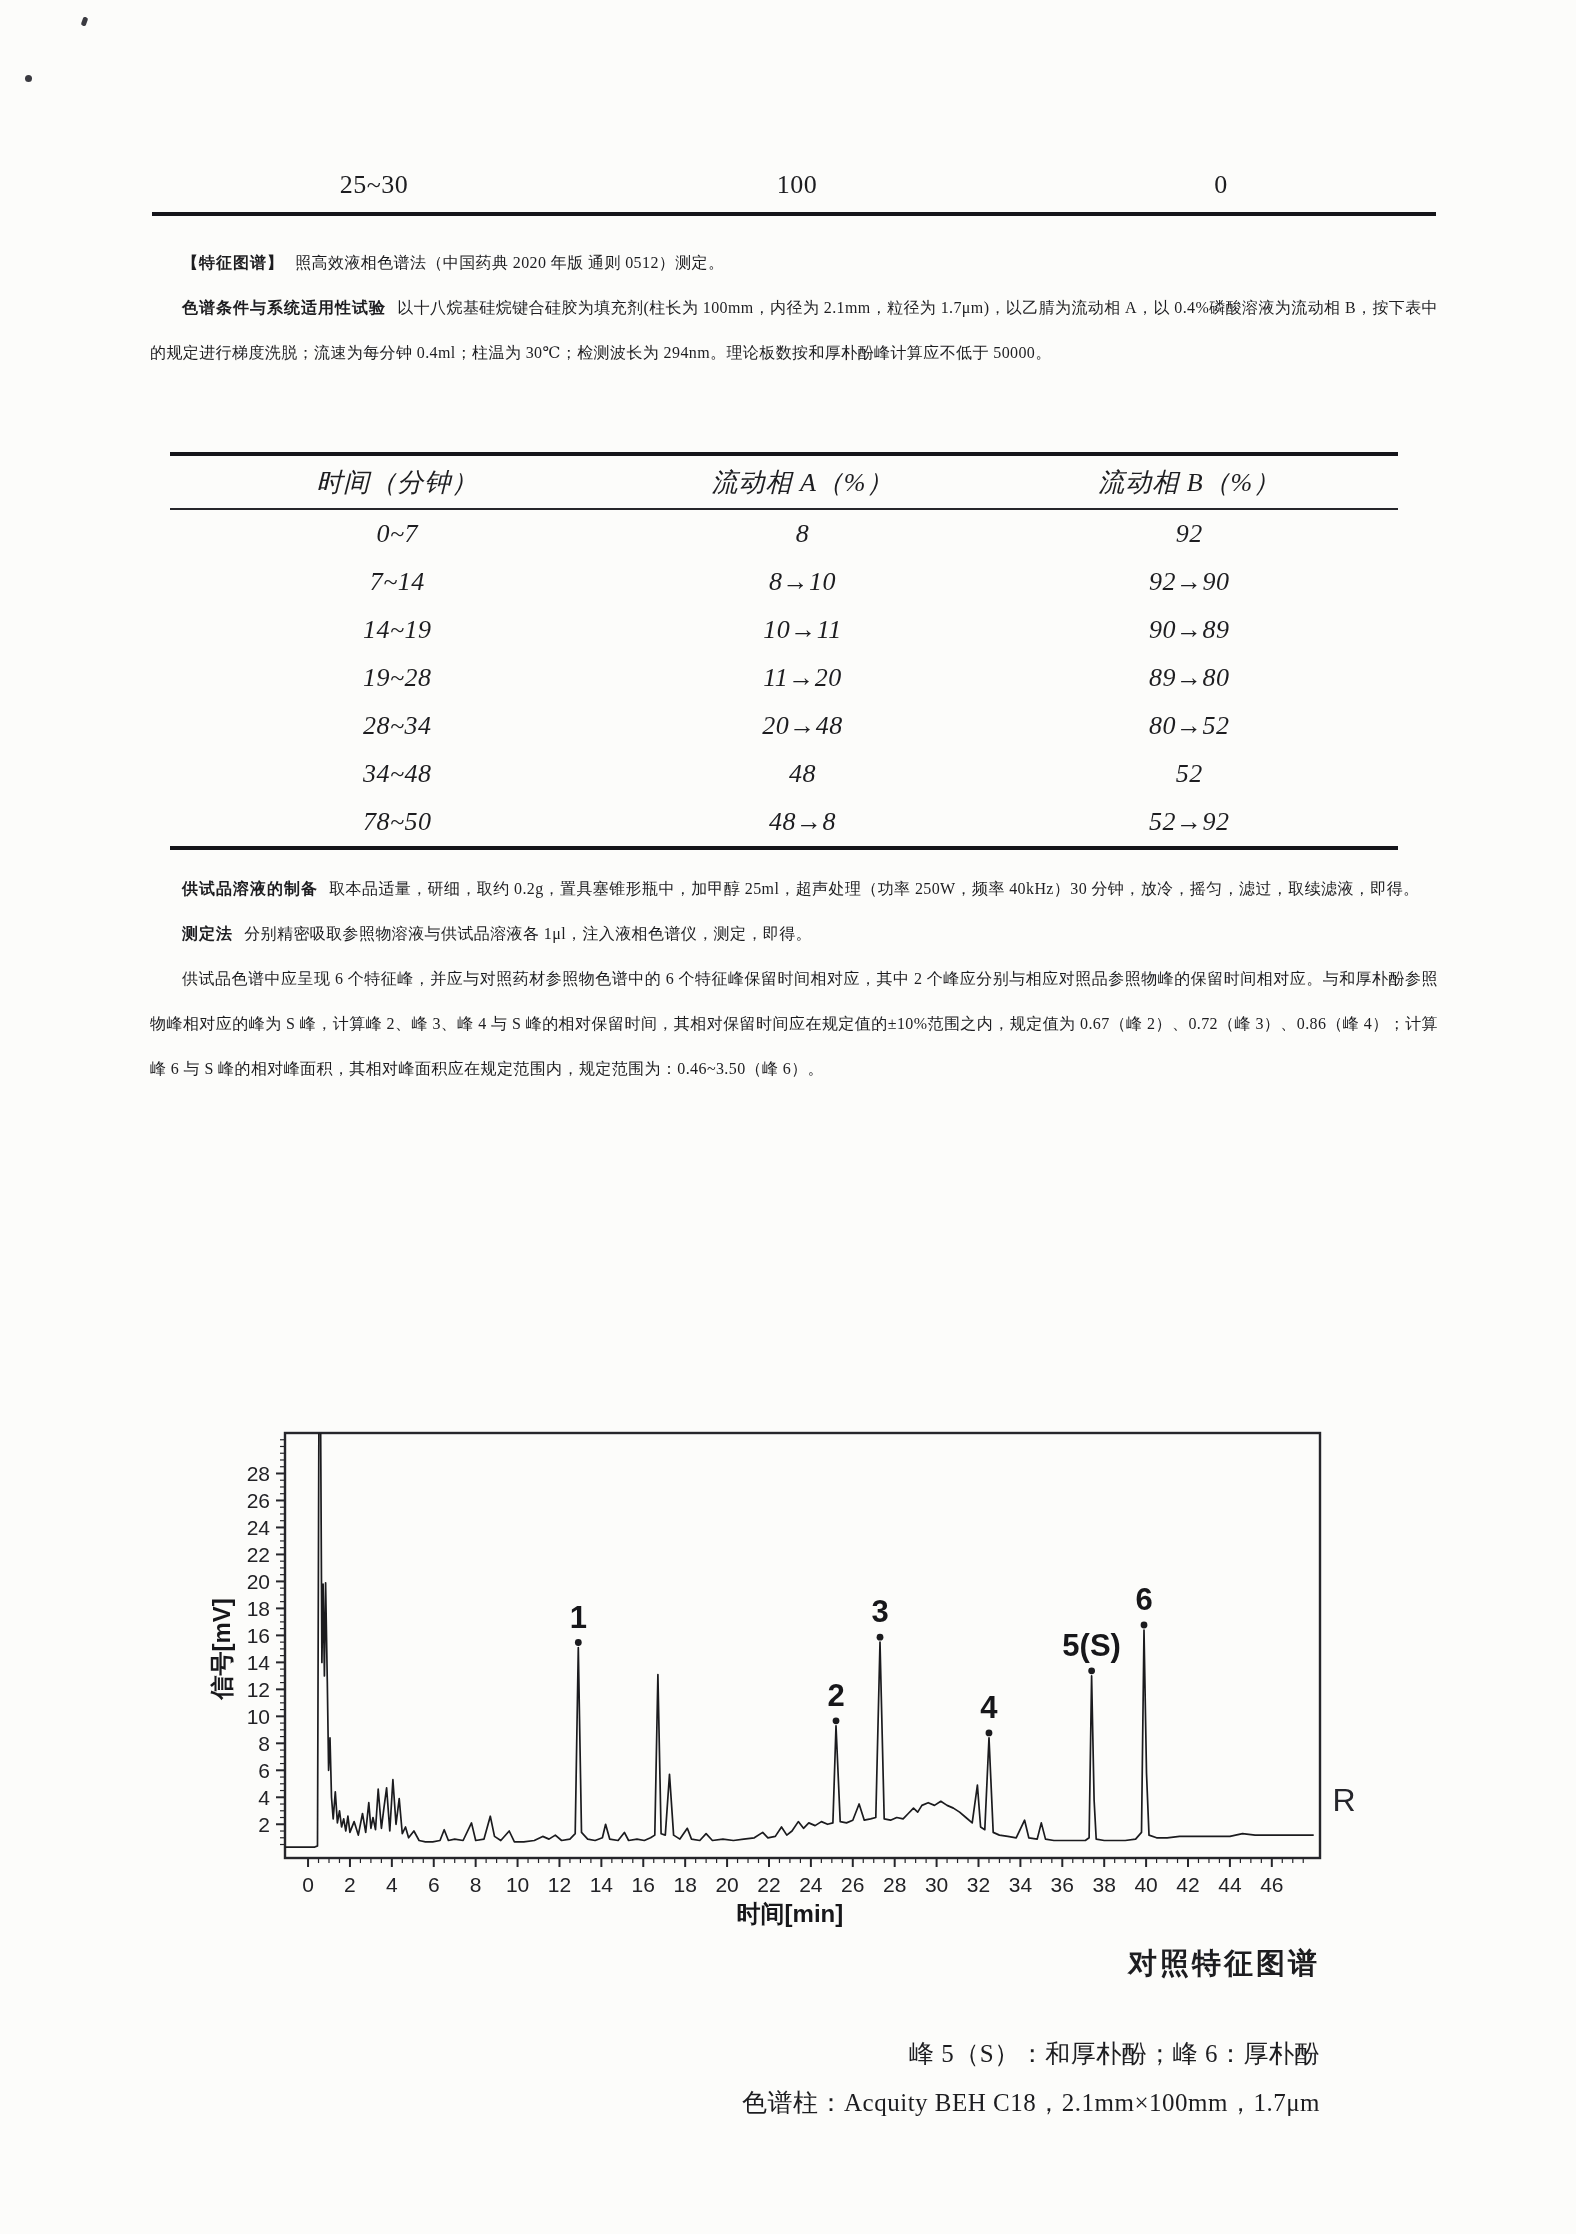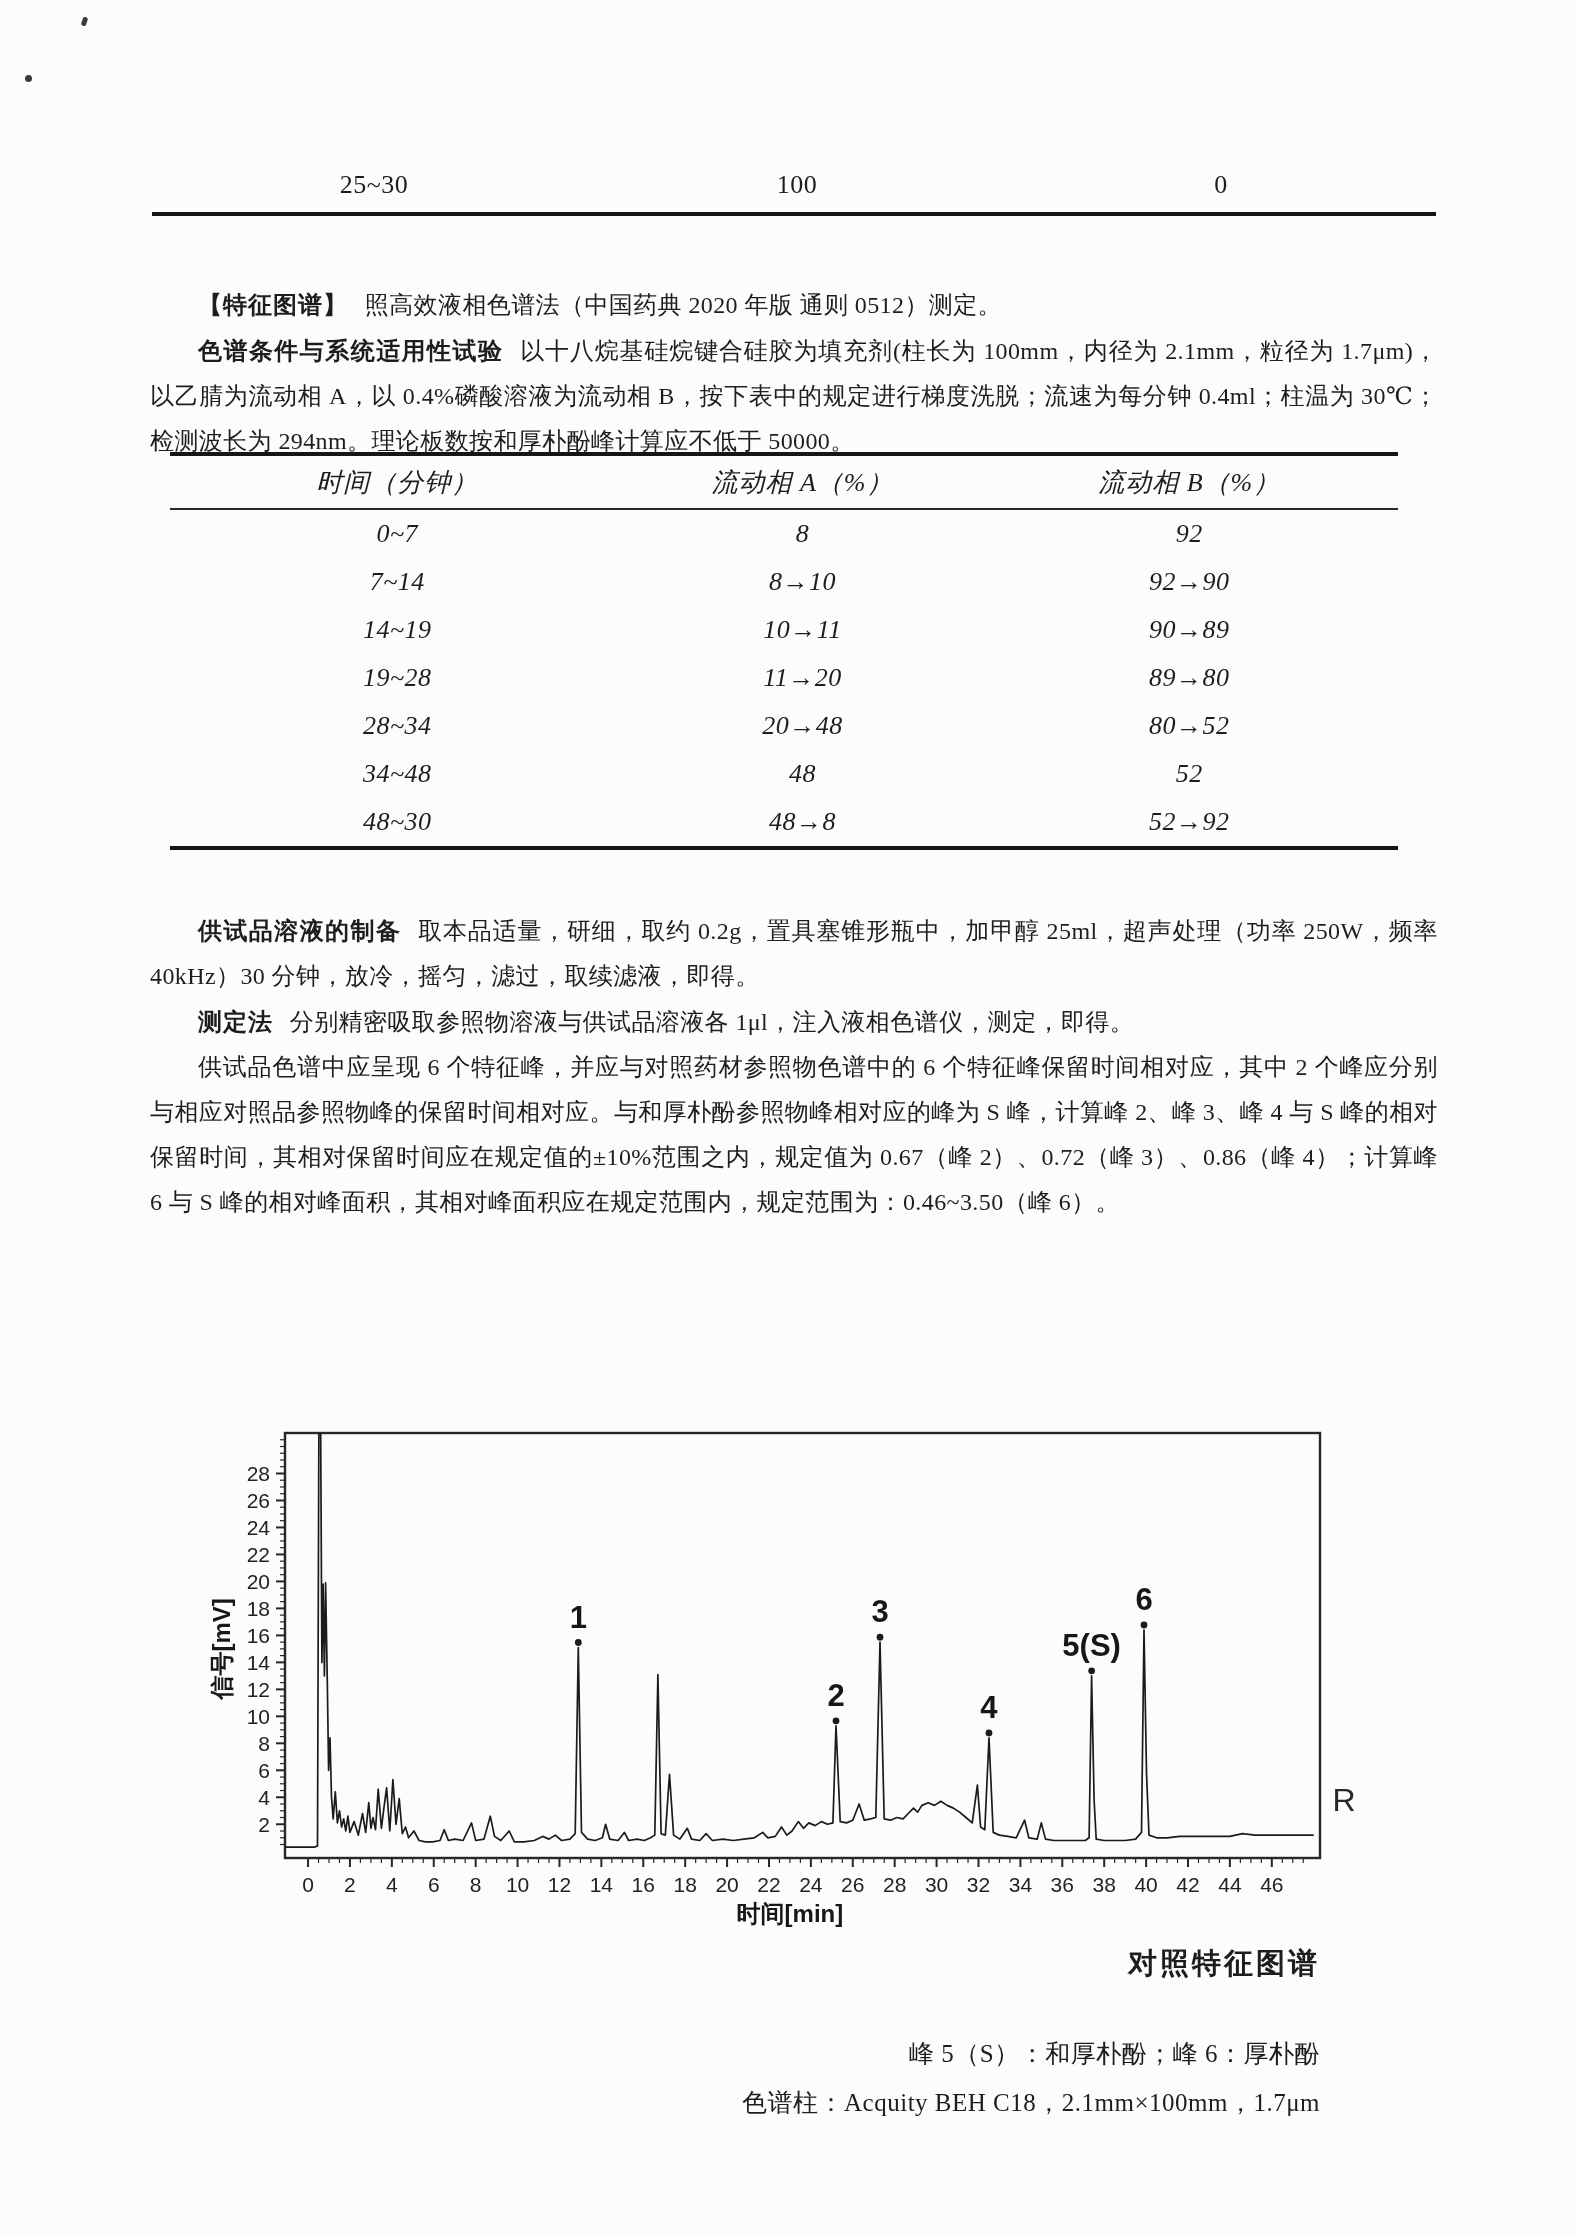--- a/index.html
+++ b/index.html
@@ -19,23 +19,22 @@
   
   .topcell{
     position:absolute;top:170px;transform:translateX(-50%);
     font-size:26px;letter-spacing:.5px;
   }
   .toprule{position:absolute;left:152px;top:212px;width:1284px;height:4px;background:#15151a;}
 
   
   .textblock{
     position:absolute;left:150px;width:1288px;
-    font-size:24px;line-height:45px;text-align:justify;
+    font-size:16px;line-height:45px;text-align:justify;
     letter-spacing:.4px;
-    margin-top:42px;
   }
   #blockA{top:240px;}
   #blockB{top:866px;}
   .para{margin:0;text-indent:2em;}
   .lead{
     font-family:"Liberation Sans","DejaVu Sans",sans-serif;
     font-weight:700;margin-right:.7em;letter-spacing:1px;
   }
 
   
@@ -126,21 +125,21 @@
             <td>28~34</td>
             <td>20→48</td>
             <td>80→52</td>
           </tr>
         <tr>
             <td>34~48</td>
             <td>48</td>
             <td>52</td>
           </tr>
         <tr>
-            <td>48~30</td>
+            <td>78~50</td>
             <td>48→8</td>
             <td>52→92</td>
           </tr>
       </tbody>
     </table>
   </div>
 
   <div class="textblock" id="blockB">
     <p class="para"><span class="lead">供试品溶液的制备</span><span>取本品适量，研细，取约 0.2g，置具塞锥形瓶中，加甲醇 25ml，超声处理（功率 250W，频率 40kHz）30 分钟，放冷，摇匀，滤过，取续滤液，即得。</span></p>
     <p class="para"><span class="lead">测定法</span><span>分别精密吸取参照物溶液与供试品溶液各 1μl，注入液相色谱仪，测定，即得。</span></p>

